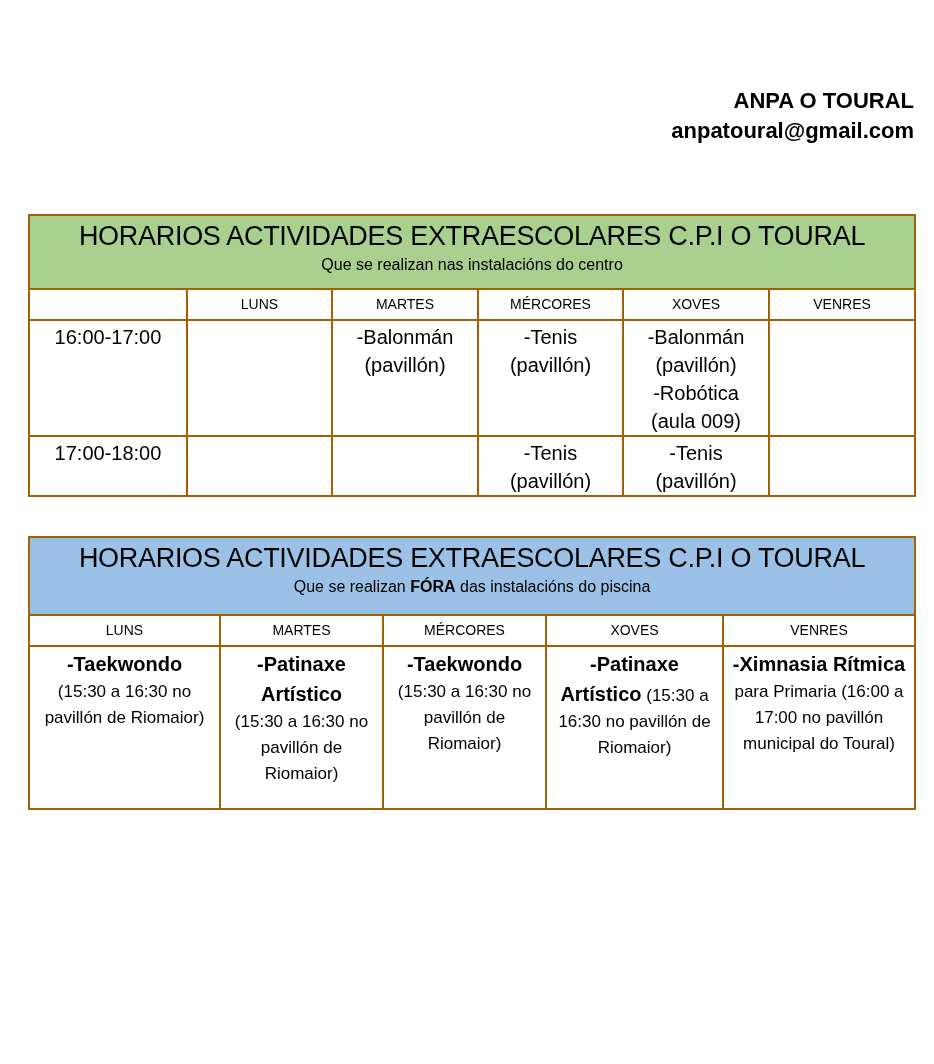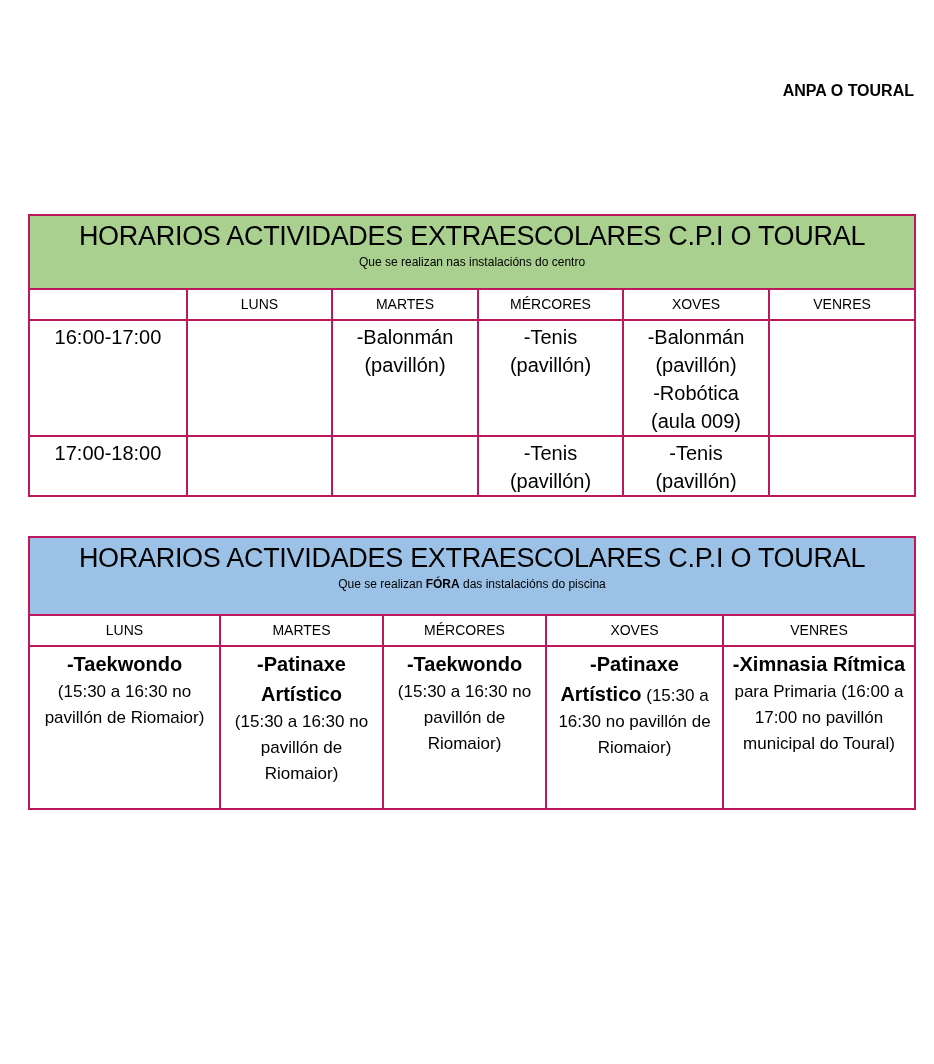--- a/index.html
+++ b/index.html
@@ -10,51 +10,51 @@
     body {
       width: 934px;
       height: 1064px;
       position: relative;
       font-family: "Liberation Sans", "DejaVu Sans", sans-serif;
       color: #000;
     }
     .org-header {
       position: absolute;
       right: 20px;
-      top: 76px;
+      top: 86px;
       text-align: right;
       font-weight: bold;
-      font-size: 16px;
+      font-size: 22px;
       line-height: 30px;
     }
     table.sched {
       position: absolute;
       left: 28px;
       border-collapse: collapse;
       table-layout: fixed;
     }
     table.sched td, table.sched th {
-      border: 2px solid #be185d;
+      border: 2px solid #a16207;
       padding: 0;
       text-align: center;
       vertical-align: top;
       font-weight: normal;
     }
     .title-cell {
       line-height: 1.1;
     }
     .title-main {
       display: block;
       font-size: 27px;
       letter-spacing: -0.3px;
       padding-top: 6px;
     }
     .title-sub {
       display: block;
-      font-size: 12px;
+      font-size: 16px;
       padding-top: 4px;
       padding-bottom: 2px;
     }
     .title-sub b { font-weight: bold; }
     .day-head {
       font-size: 14px;
       height: 29px;
       line-height: 29px;
       vertical-align: middle !important;
     }
@@ -89,20 +89,21 @@
     #t1 { top: 214px; width: 886px; }
     #t1 .title-cell { background: #a9d08e; height: 72px; }
     #t2 { top: 536px; width: 886px; }
     #t2 .title-cell { background: #9bc2e6; height: 76px; }
   </style>
 </head>
 <body>
 
 <div class="org-header">
   <div>ANPA O TOURAL</div>
+  <div>anpatoural@gmail.com</div>
 </div>
 
 <table class="sched" id="t1">
   <colgroup>
     <col style="width:158px">
       <col style="width:145px">
       <col style="width:146px">
     <col style="width:145px">
       <col style="width:146px">
       <col style="width:146px">

